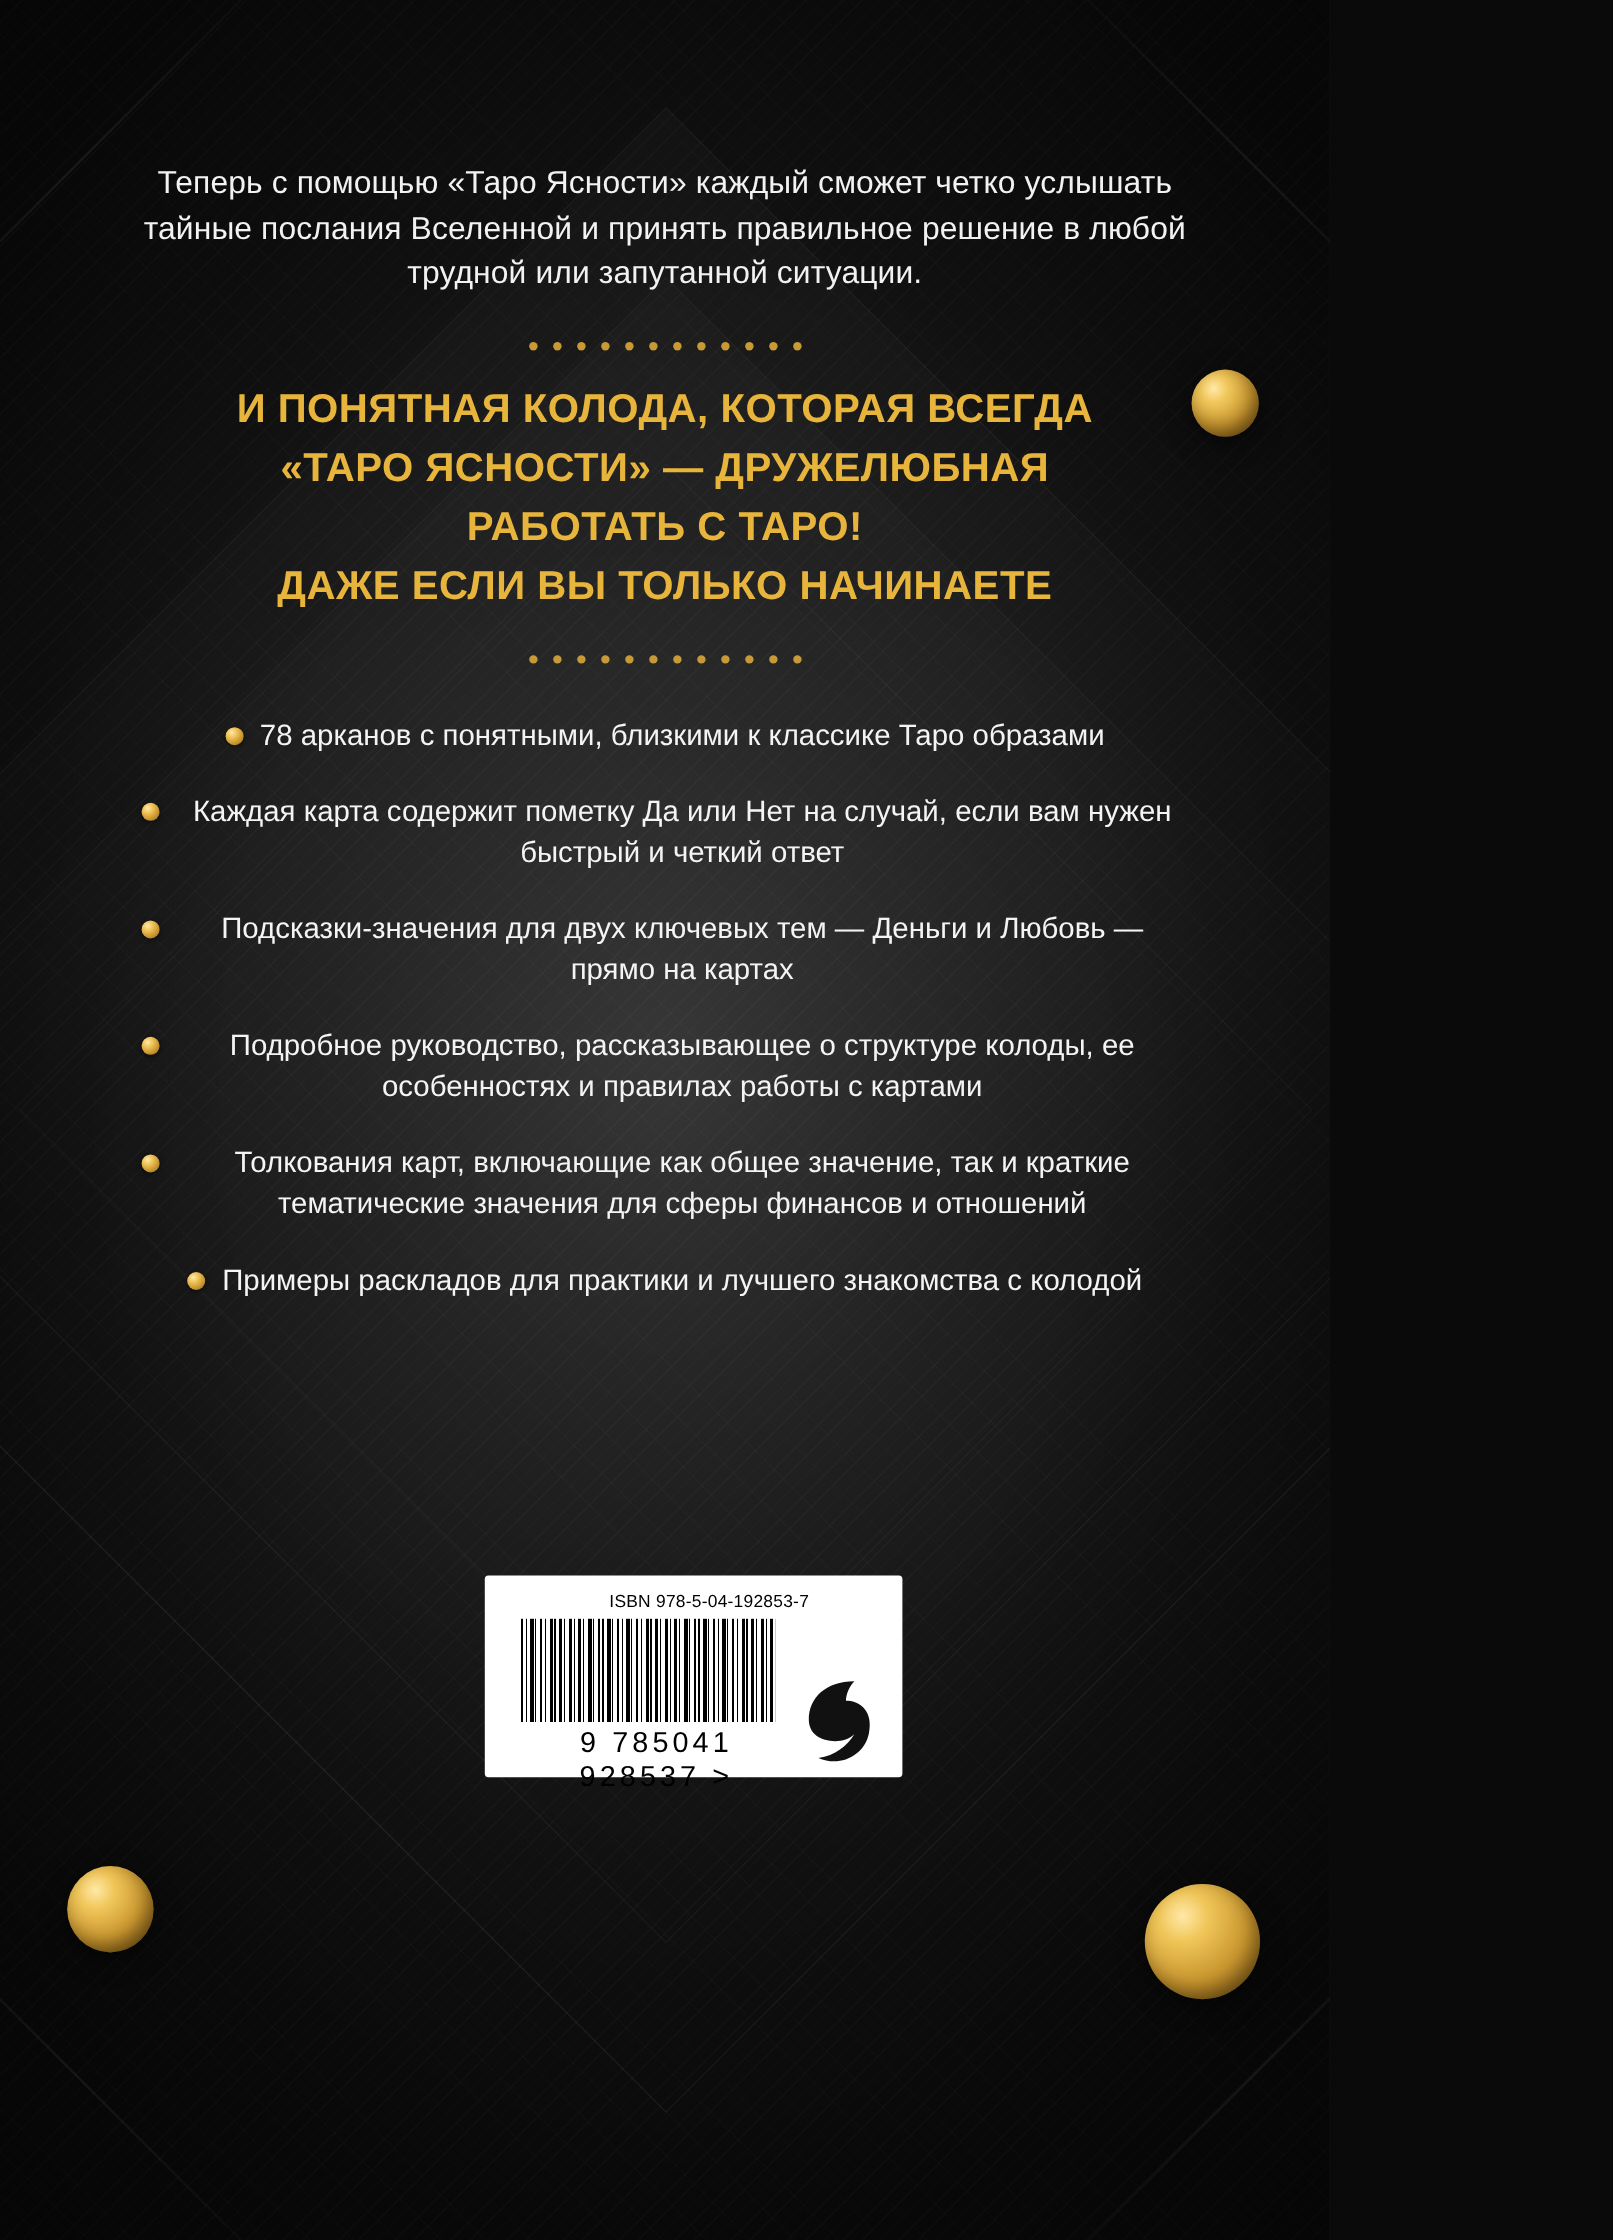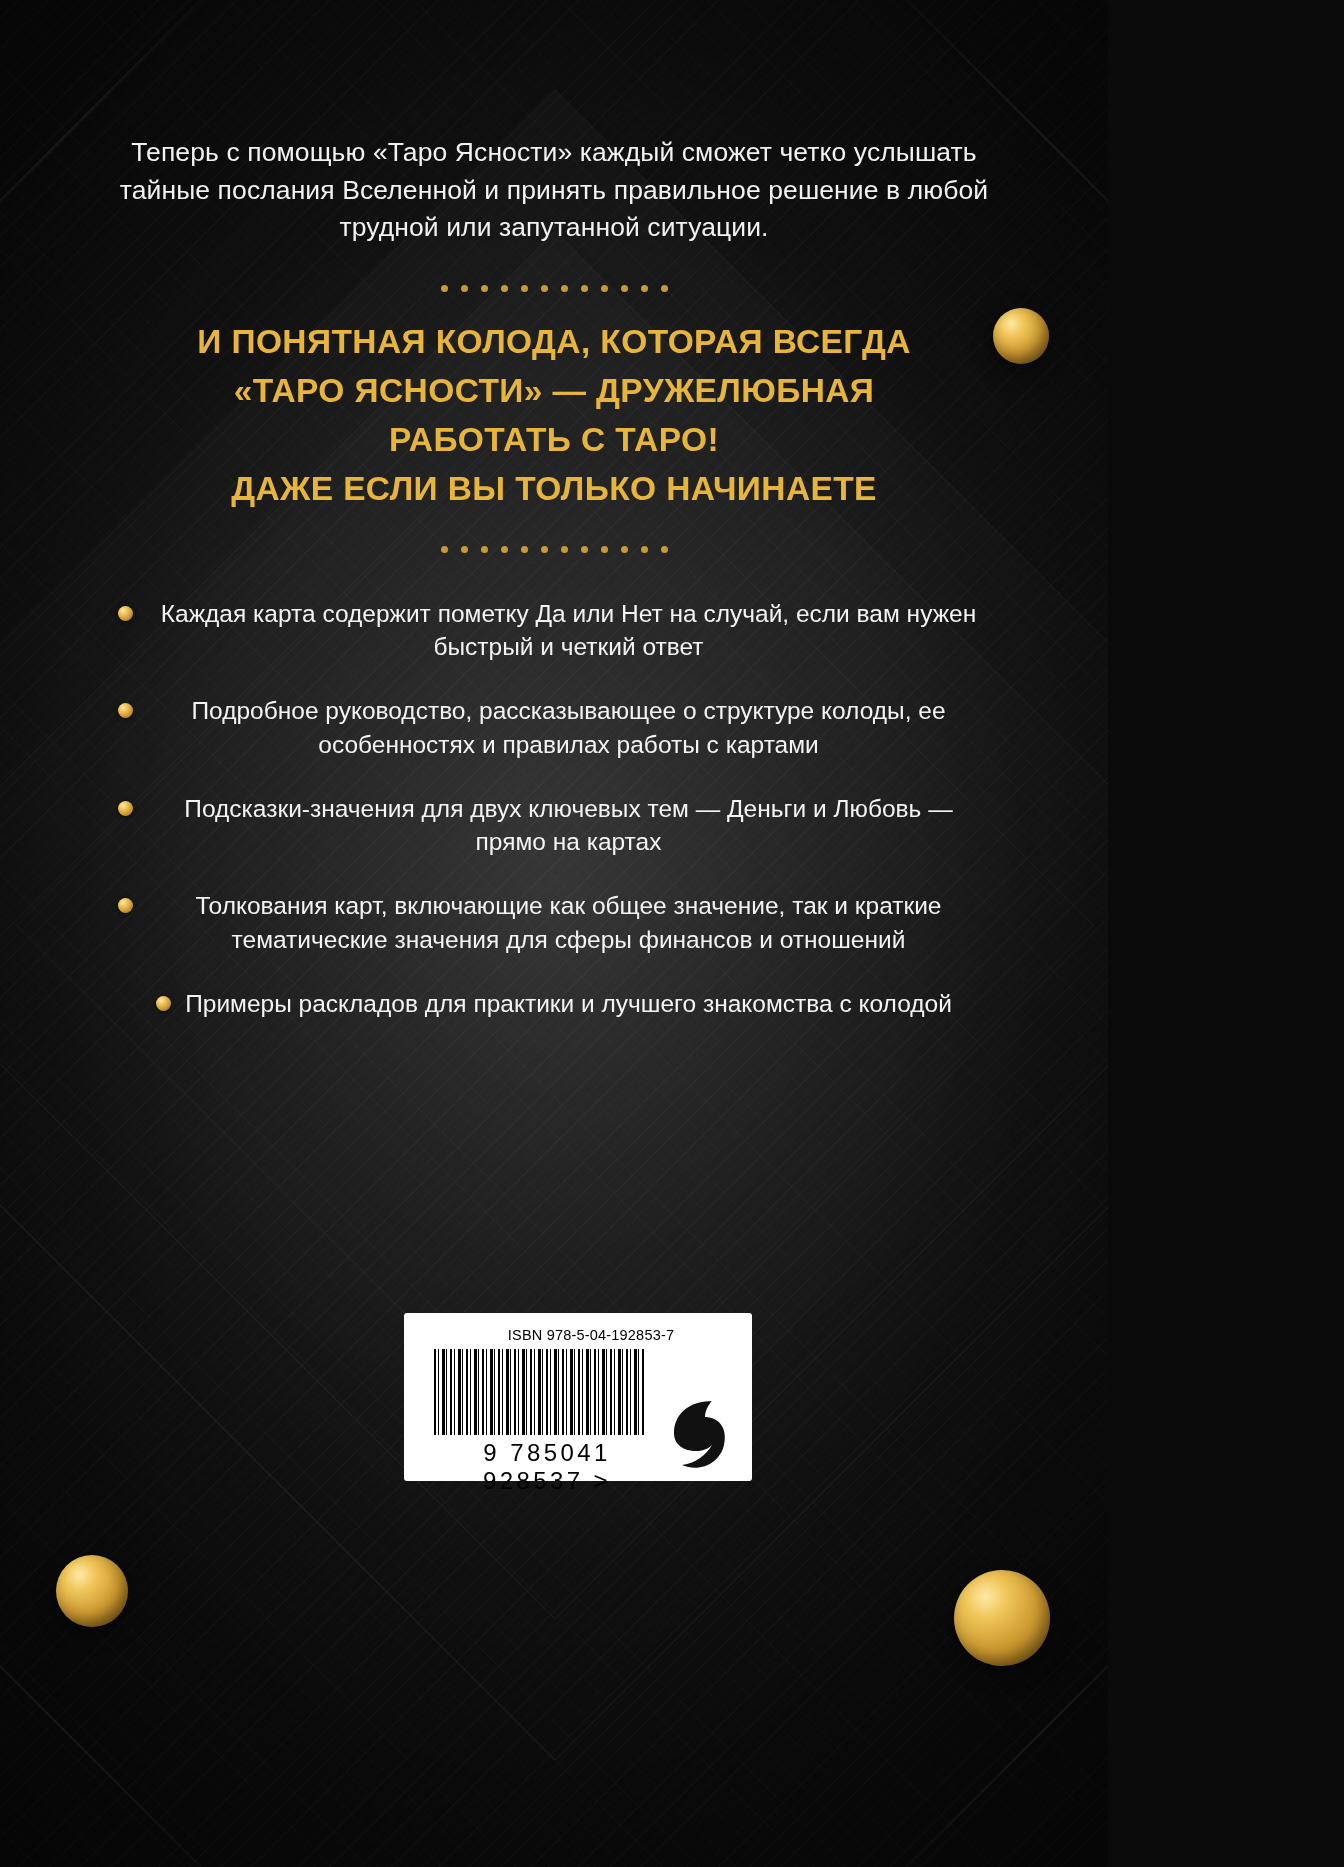--- a/index.html
+++ b/index.html
@@ -284,29 +284,33 @@
       <span></span>
       <span></span>
       <span></span>
       <span></span>
       <span></span>
     </div>
 
     <div class="features">
       <div class="feature">
         <span class="bullet"></span>
+        <span class="feature-text">78 арканов с понятными, близкими к классике Таро образами</span>
+      </div>
+      <div class="feature">
+        <span class="bullet"></span>
         <span class="feature-text">Каждая карта содержит пометку Да или Нет на случай, если вам нужен быстрый и четкий ответ</span>
       </div>
       <div class="feature">
         <span class="bullet"></span>
+        <span class="feature-text">Подсказки-значения для двух ключевых тем — Деньги и Любовь — прямо на картах</span>
+      </div>
+      <div class="feature">
+        <span class="bullet"></span>
         <span class="feature-text">Подробное руководство, рассказывающее о структуре колоды, ее особенностях и правилах работы с картами</span>
-      </div>
-      <div class="feature">
-        <span class="bullet"></span>
-        <span class="feature-text">Подсказки-значения для двух ключевых тем — Деньги и Любовь — прямо на картах</span>
       </div>
       <div class="feature">
         <span class="bullet"></span>
         <span class="feature-text">Толкования карт, включающие как общее значение, так и краткие тематические значения для сферы финансов и отношений</span>
       </div>
       <div class="feature">
         <span class="bullet"></span>
         <span class="feature-text">Примеры раскладов для практики и лучшего знакомства с колодой</span>
       </div>
     </div>

